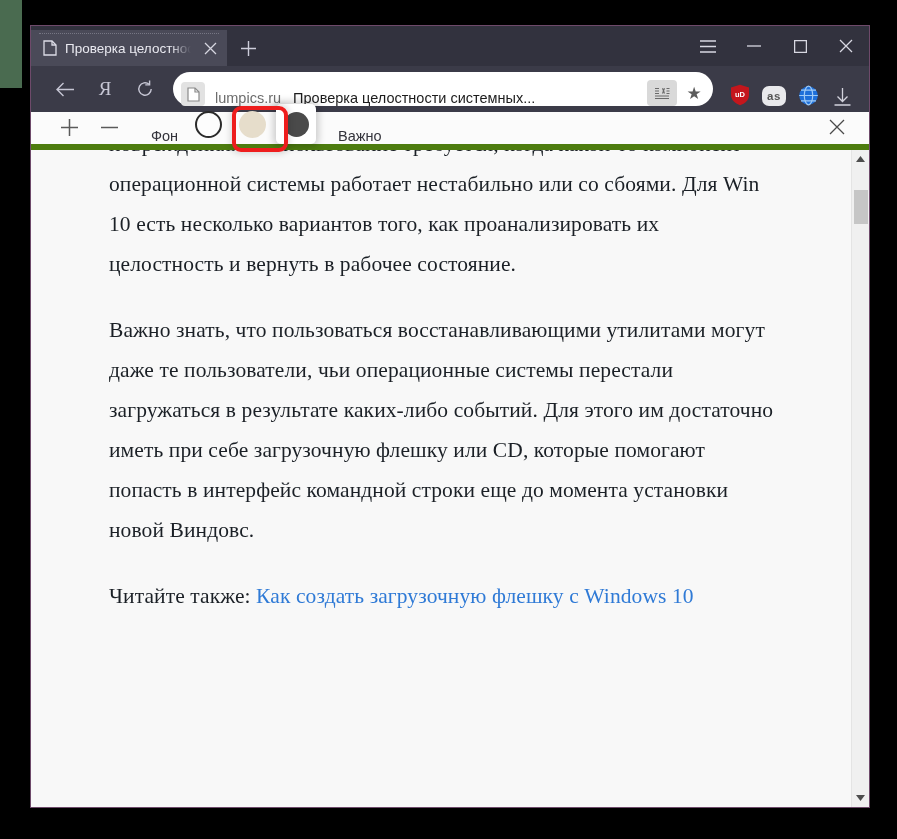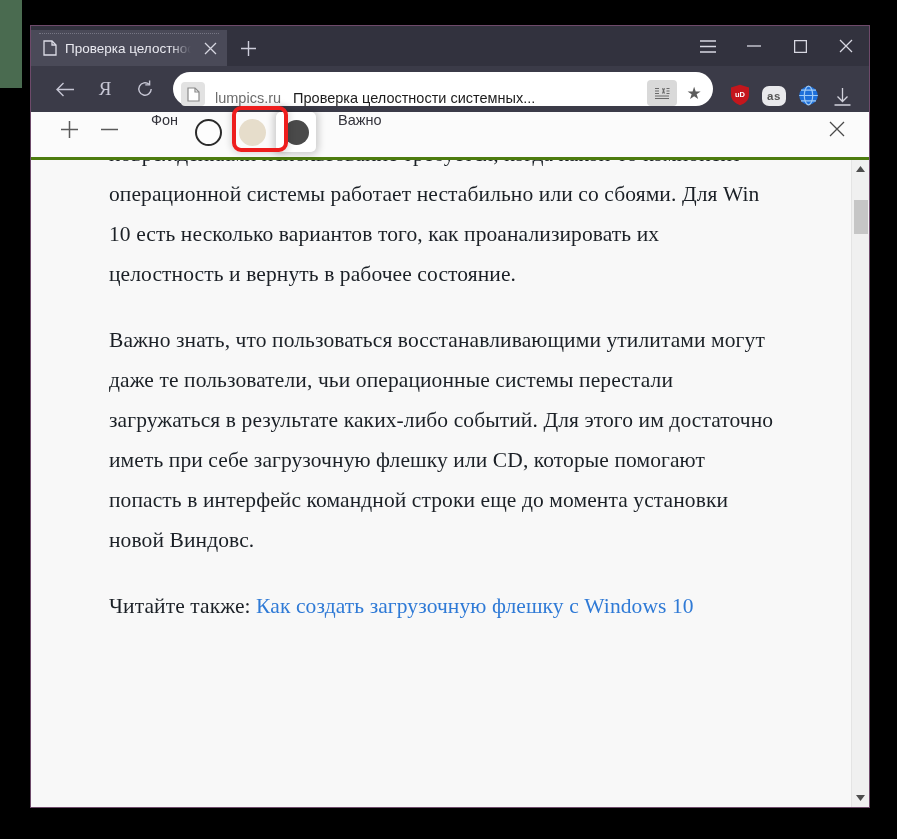--- a/index.html
+++ b/index.html
@@ -194,25 +194,25 @@
     font-weight: bold;
     display: flex; align-items: center; justify-content: center;
     letter-spacing: .5px;
   }
   .ext-download {
     color: #d3d3dd;
   }
 
   
   #reader-toolbar {
-    height: 48px;
+    height: 38px;
     background: #fbfbfb;
-    border-bottom: 3px solid #4d7c0f;
-    display: flex;
-    align-items: flex-start;
+    border-bottom: 6px solid #4d7c0f;
+    display: flex;
+    align-items: flex-end;
     padding: 0 12px 0 18px;
     flex: none;
     position: relative;
     z-index: 5;
   }
   .rt-btn {
     width: 40px; height: 34px;
     display: flex; align-items: center; justify-content: center;
     color: #5a5a5a;
   }

